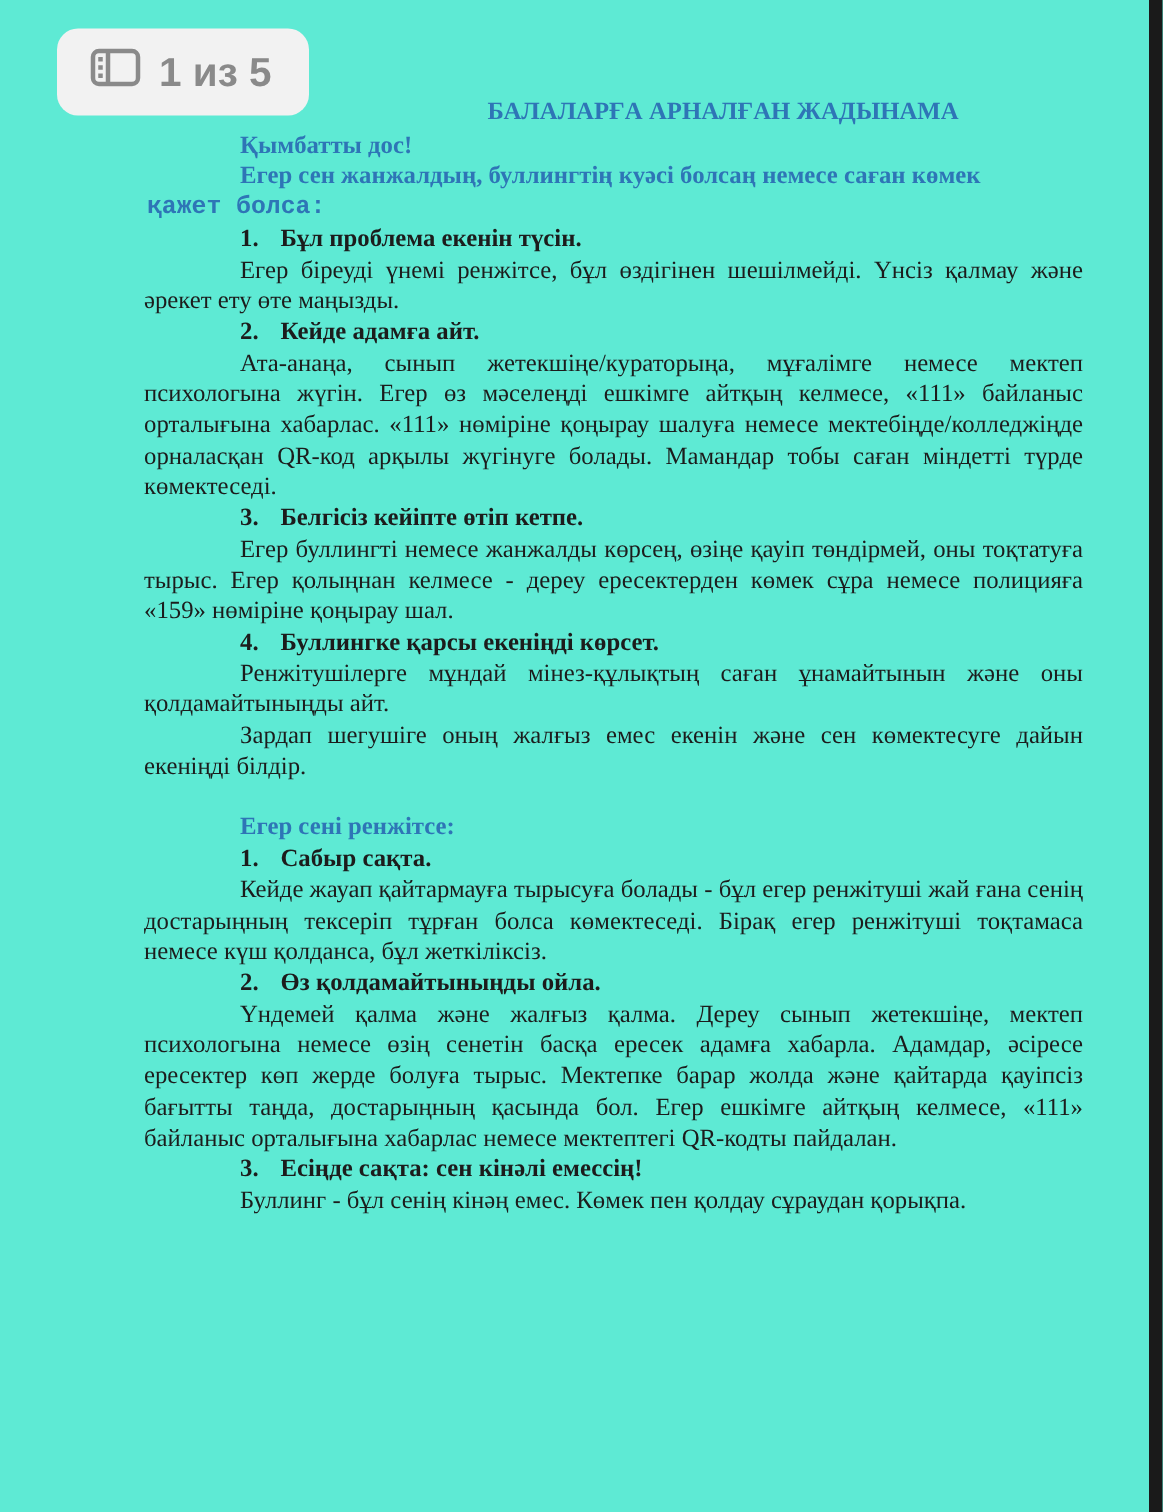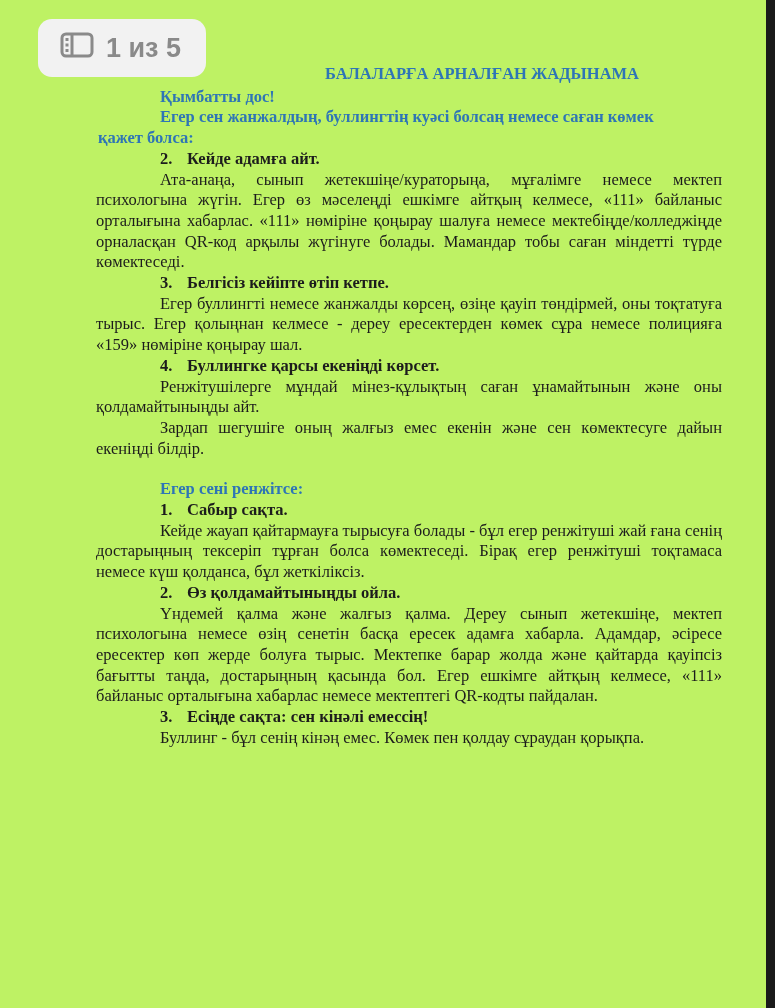--- a/index.html
+++ b/index.html
@@ -4,42 +4,42 @@
 <style>
   html, body { margin: 0; padding: 0; }
   body {
     width: 775px; height: 1008px; overflow: hidden;
     background: #1a1a1a;
     font-family: "Liberation Serif", "DejaVu Serif", serif;
     position: relative;
   }
   .page {
     position: absolute; left: 0; top: 0; width: 766px; height: 1008px;
-    background: #bef264;
+    background: #5eead4;
   }
   .page-badge {
     position: absolute; left: 38px; top: 19px; width: 168px; height: 58px;
     background: #f2f2f2; border-radius: 14px;
     display: flex; align-items: center; gap: 12px; padding-left: 22px; box-sizing: border-box;
     font-family: "Liberation Sans", "DejaVu Sans", sans-serif;
     color: #8a8a8a; font-size: 27px; font-weight: bold;
   }
   .page-badge svg { width: 34px; height: 26px; }
   .content {
     position: absolute; left: 160px; top: 60px; width: 564px;
     color: #1c1c1c; font-size: 16.5px; line-height: 20.7px;
   }
   .doc-title {
     text-align: center; color: #2e75b6; font-weight: bold; font-size: 16.5px;
     padding-left: 80px; margin: 4px 0 2px 0; font-family: Liberation Serif, serif;
   }
   .blue { color: #2e75b6; font-weight: bold; }
   .greet { margin-left: 0; }
   .intro { margin-left: 0; text-indent: 0; }
-  .intro .wrap { display: block; margin-left: -62px; }
+  .intro .wrap { display: block; margin-left: -62px; font-family: Liberation Mono, monospace; }
   .item-head { font-weight: bold; margin-left: 0; }
   .item-head .num { display: inline-block; width: 27px; }
   .item-body { text-align: justify; margin-left: -64px; text-indent: 64px; width: 626px; }
   .section-gap { height: 20px; }
 </style>
 </head>
 <body>
 
 <div class="page">
 
@@ -58,20 +58,24 @@
 
   <div class="content">
     <div class="doc-title">БАЛАЛАРҒА АРНАЛҒАН ЖАДЫНАМА</div>
     <div class="blue greet">Қымбатты дос!</div>
     <div class="blue intro">
       <span>Егер сен жанжалдың, буллингтің куәсі болсаң немесе саған көмек</span>
       <span class="wrap">қажет болса:</span>
     </div>
 
     <div>
+      <div>
+        <div class="item-head"><span class="num">1.</span><span>Бұл проблема екенін түсін.</span></div>
+        <div class="item-body">Егер біреуді үнемі ренжітсе, бұл өздігінен шешілмейді. Үнсіз қалмау және әрекет ету  өте маңызды.</div>
+      </div>
       <div>
         <div class="item-head"><span class="num">2.</span><span>Кейде адамға айт.</span></div>
         <div class="item-body">Ата-анаңа, сынып жетекшіңе/кураторыңа, мұғалімге немесе мектеп психологына жүгін. Егер өз мәселеңді ешкімге айтқың келмесе, «111» байланыс орталығына хабарлас. «111» нөміріне қоңырау шалуға немесе мектебіңде/колледжіңде орналасқан QR-код арқылы жүгінуге болады. Мамандар тобы саған міндетті түрде көмектеседі.</div>
       </div>
       <div>
         <div class="item-head"><span class="num">3.</span><span>Белгісіз кейіпте өтіп кетпе.</span></div>
         <div class="item-body">Егер буллингті немесе жанжалды көрсең, өзіңе қауіп төндірмей, оны тоқтатуға тырыс. Егер қолыңнан келмесе - дереу ересектерден көмек сұра немесе полицияға «159» нөміріне қоңырау шал.</div>
       </div>
       <div>
         <div class="item-head"><span class="num">4.</span><span>Буллингке қарсы екеніңді көрсет.</span></div>

